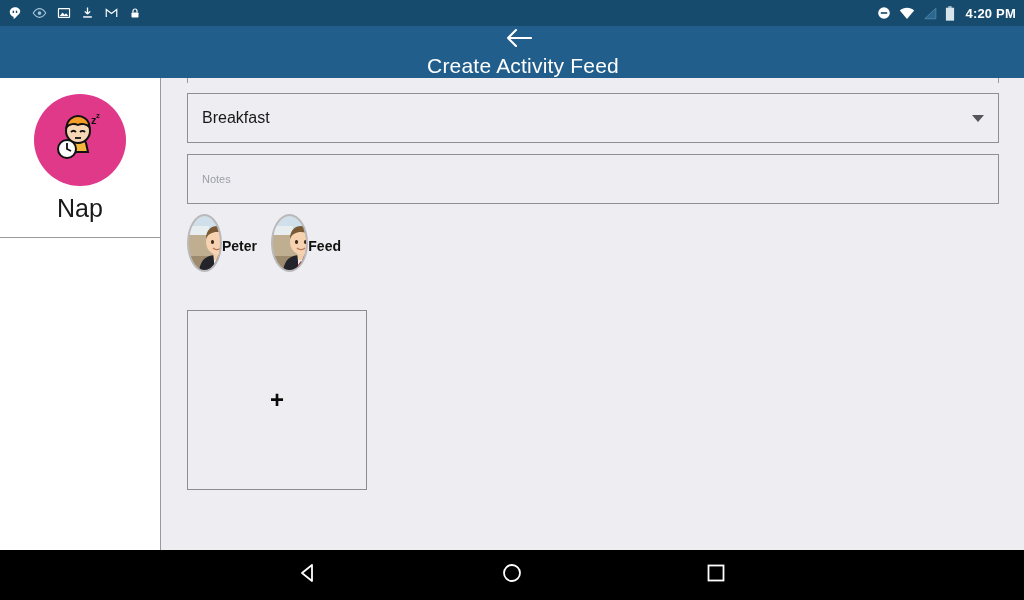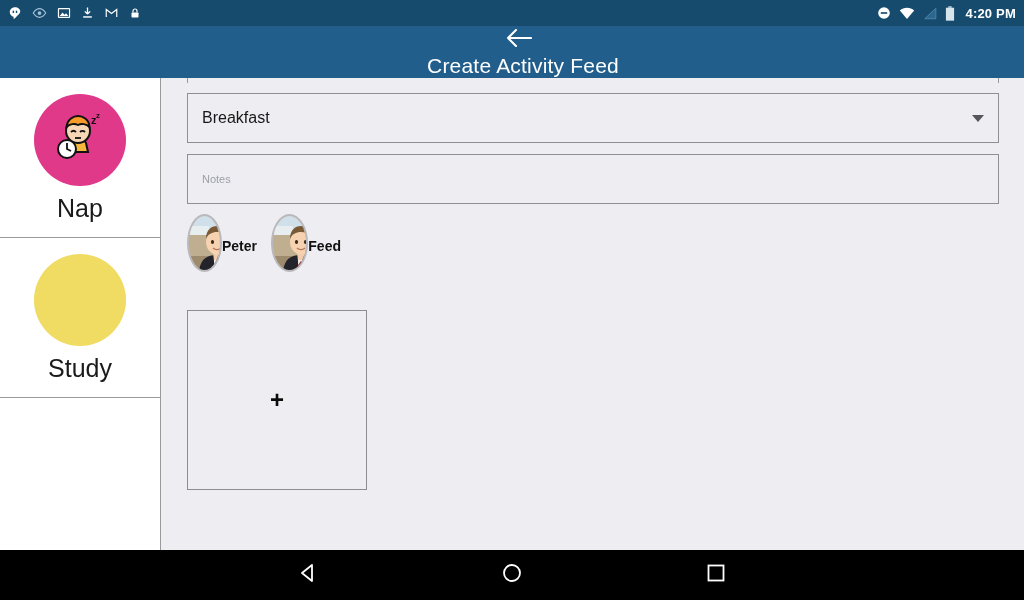--- a/index.html
+++ b/index.html
@@ -329,26 +329,20 @@
               <text x="41" y="15" font-size="11" font-weight="bold" fill="#111" font-family="'Liberation Sans',sans-serif">z</text>
               <text x="46" y="9" font-size="8" font-weight="bold" fill="#111" font-family="'Liberation Sans',sans-serif">z</text>
               <circle cx="17" cy="40" r="9" fill="#fff" stroke="#111" stroke-width="2"></circle>
               <path d="M17 34v6l4 2" stroke="#111" stroke-width="1.8" fill="none"></path>
             </svg>
           </span>
         </div>
         <div class="side-label">Nap</div>
       </div>
 
-      <div class="side-item">
-        <div class="side-badge" style="background:#F0DB63">
-          <span></span>
-        </div>
-        <div class="side-label">Study</div>
-      </div>
 
     </div>
 
     <div class="form-pane">
 
       <div class="scroll-cut"></div>
 
       <div class="field field-select">
         <span class="select-value">Breakfast</span>
         <span class="caret"></span>

